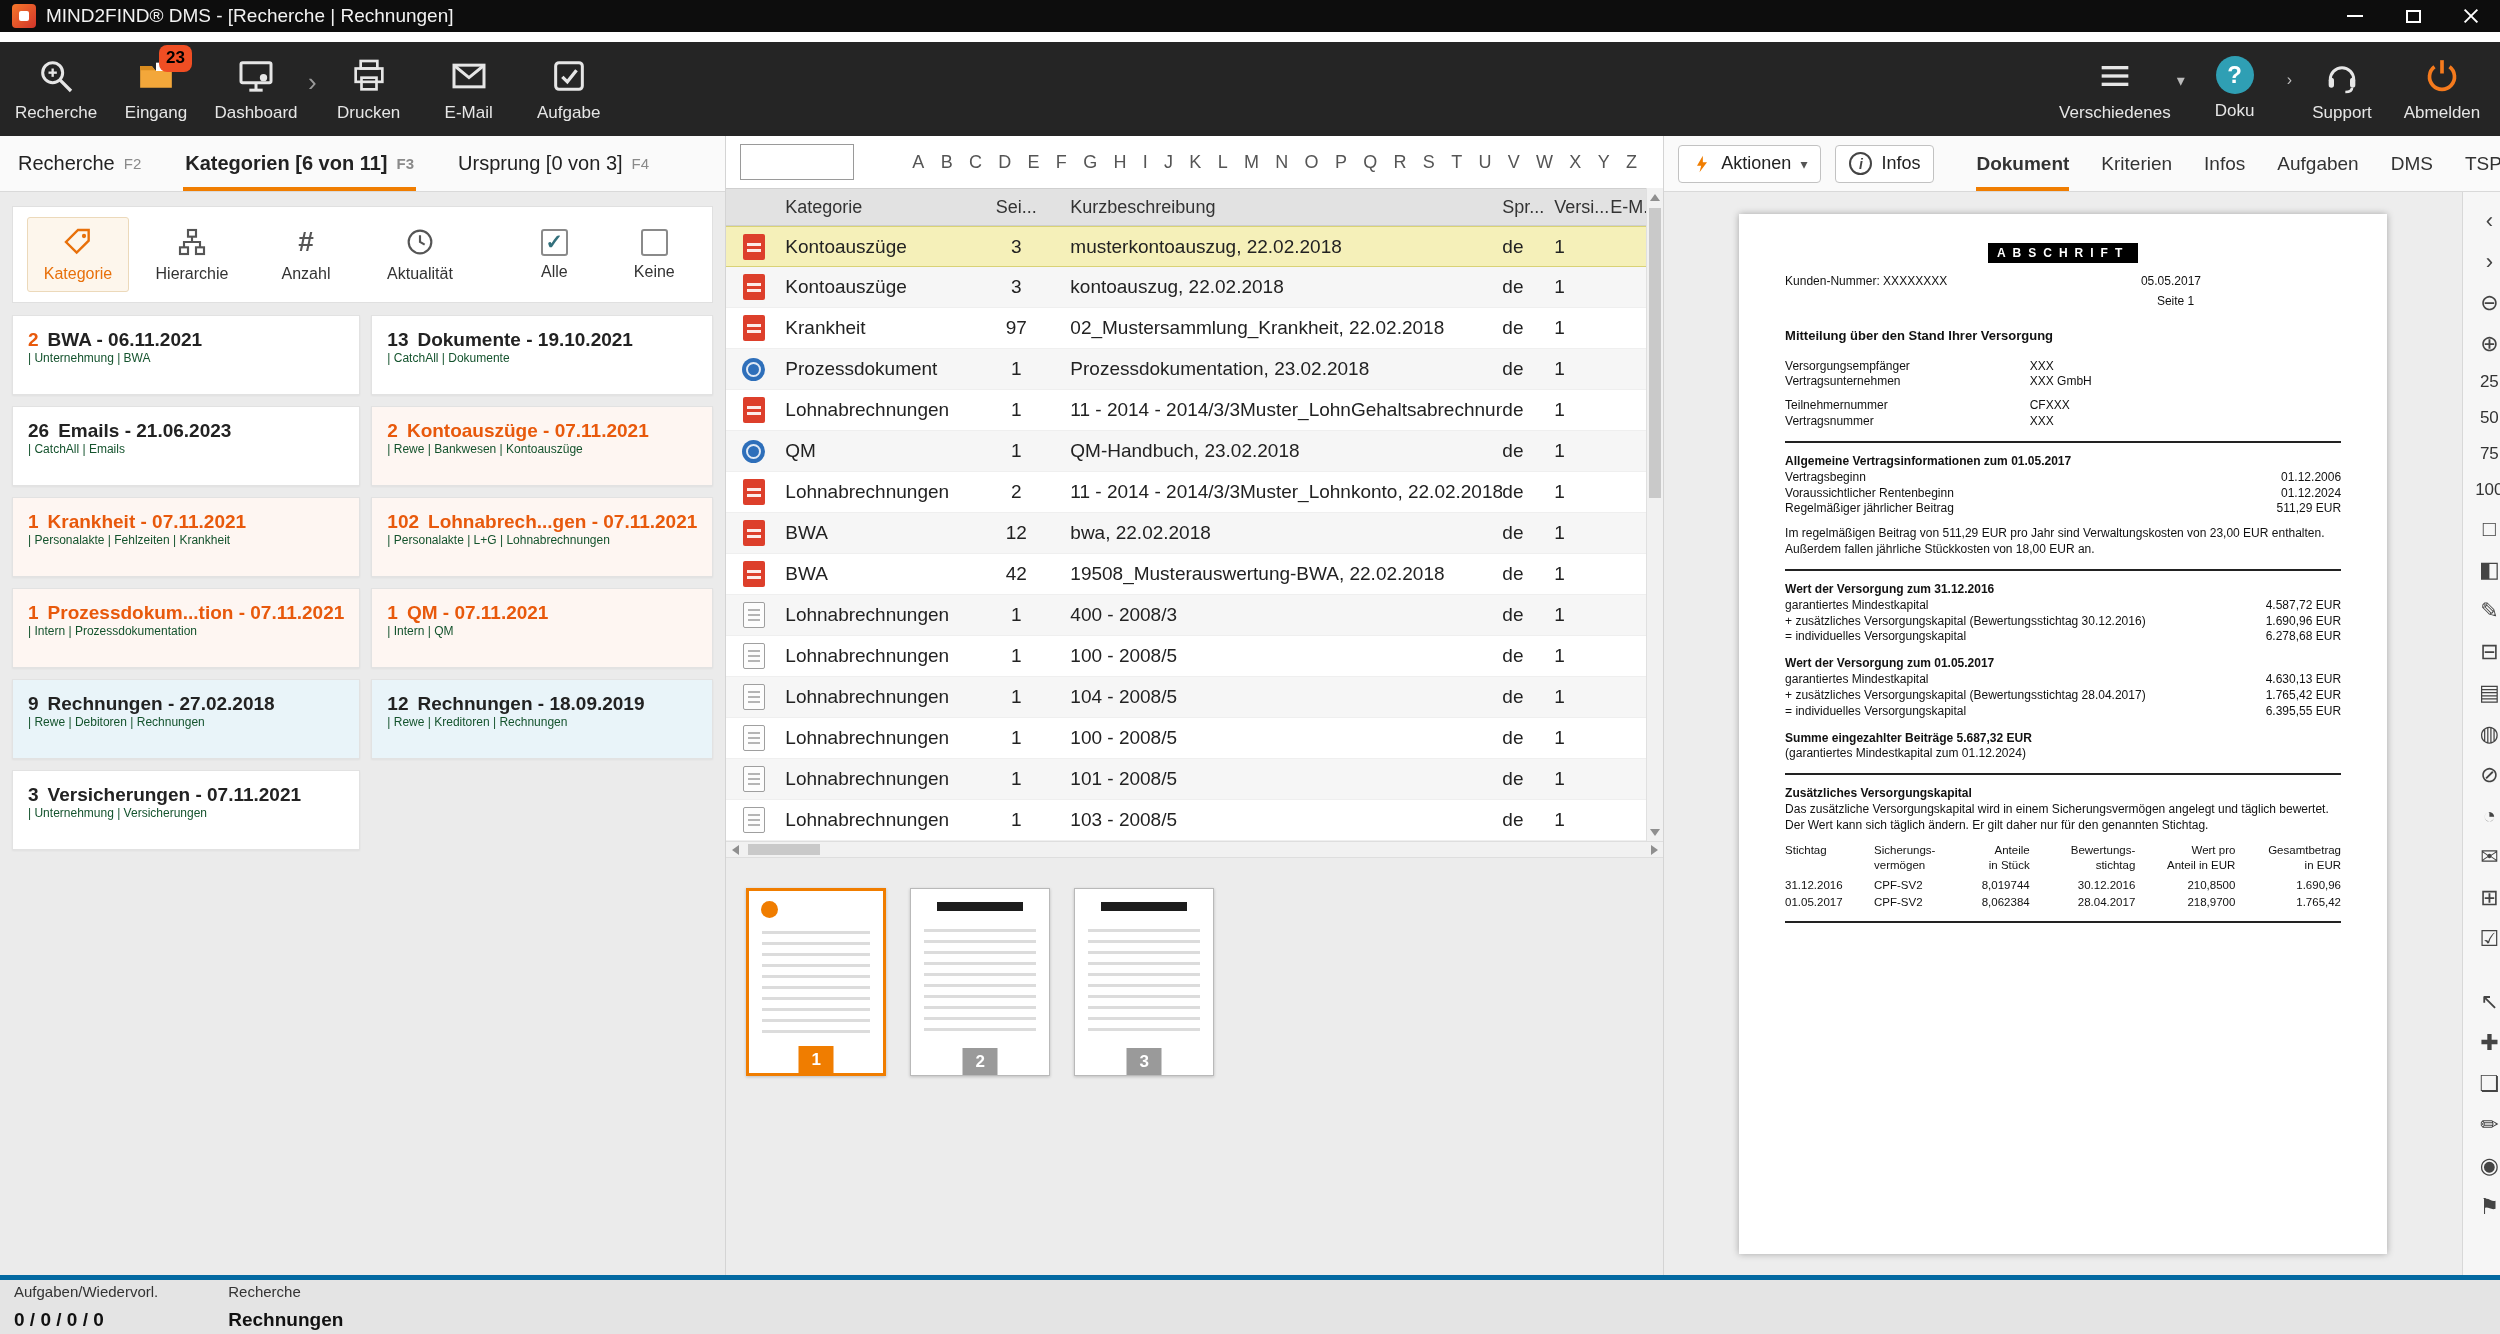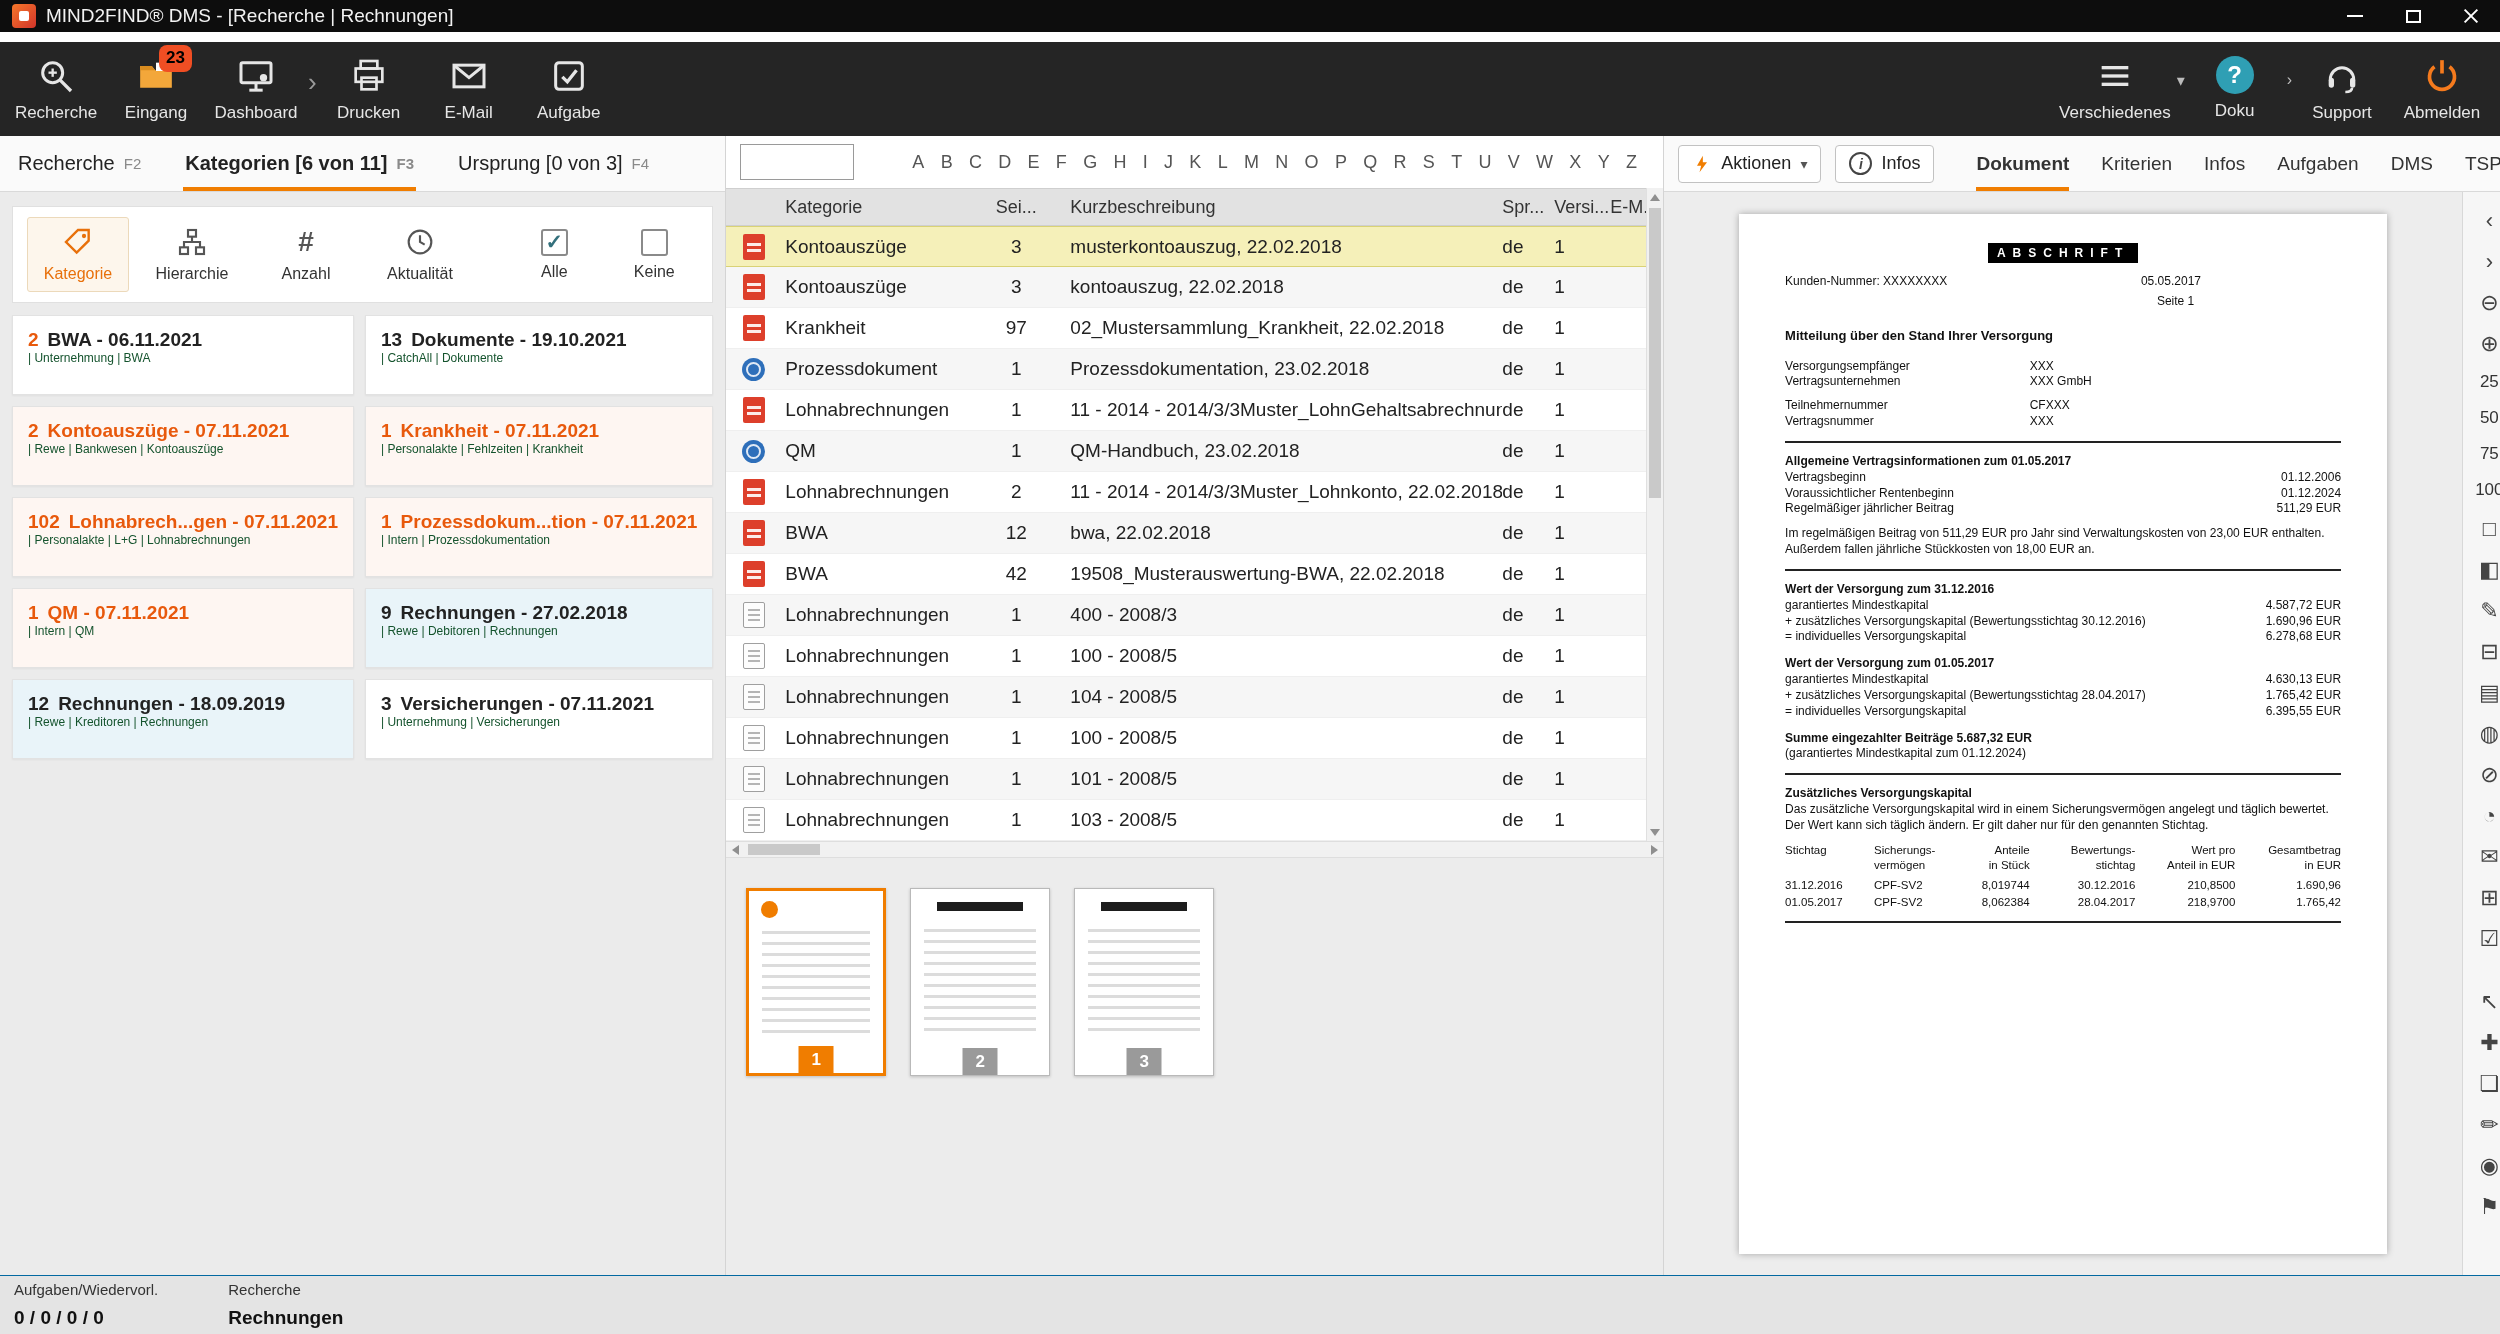--- a/index.html
+++ b/index.html
@@ -150,21 +150,21 @@
   .vrow{display:flex;justify-content:space-between}
   .vrow .v{white-space:nowrap}
   .note{margin-top:9px}
   .wert{margin-bottom:11px}
   .summe1{font-weight:bold;margin-top:4px}
   .dtable{display:grid;grid-template-columns:16% 15% 13% 19% 18% 19%;font-size:11.5px;margin-top:9px;row-gap:2px}
   .dtable .hc{white-space:pre-line;padding-bottom:3px}
   .ta-r{text-align:right} .ta-l{text-align:left}
 
   
-  .statusbar{position:absolute;left:0;bottom:0;right:0;height:59px;background:#e4e4e4;border-top:1px solid #0369a1;display:flex;align-items:center;padding-left:14px;gap:70px}
+  .statusbar{position:absolute;left:0;bottom:0;right:0;height:59px;background:#e4e4e4;border-top:5px solid #0369a1;display:flex;align-items:center;padding-left:14px;gap:70px}
   .sb-label{font-size:15px;color:#333}
   .sb-value{font-size:19px;font-weight:bold;margin-top:9px;color:#111}
 </style>
 </head>
 <body>
 
 <div class="root">
 
   <div class="titlebar">
     <span class="app-logo"></span>
@@ -350,20 +350,27 @@
               <span>BWA - 06.11.2021</span>
             </div>
           <div class="card-path">| Unternehmung | BWA</div>
         </div>
         <div class="card">
           <div class="card-title">
               <span class="card-count">13</span>
               <span>Dokumente - 19.10.2021</span>
             </div>
           <div class="card-path">| CatchAll | Dokumente</div>
+        </div>
+        <div class="card">
+          <div class="card-title">
+              <span class="card-count">26</span>
+              <span>Emails - 21.06.2023</span>
+            </div>
+          <div class="card-path">| CatchAll | Emails</div>
         </div>
         <div class="card accent">
           <div class="card-title">
               <span class="card-count">2</span>
               <span>Kontoauszüge - 07.11.2021</span>
             </div>
           <div class="card-path">| Rewe | Bankwesen | Kontoauszüge</div>
         </div>
         <div class="card accent">
           <div class="card-title">

